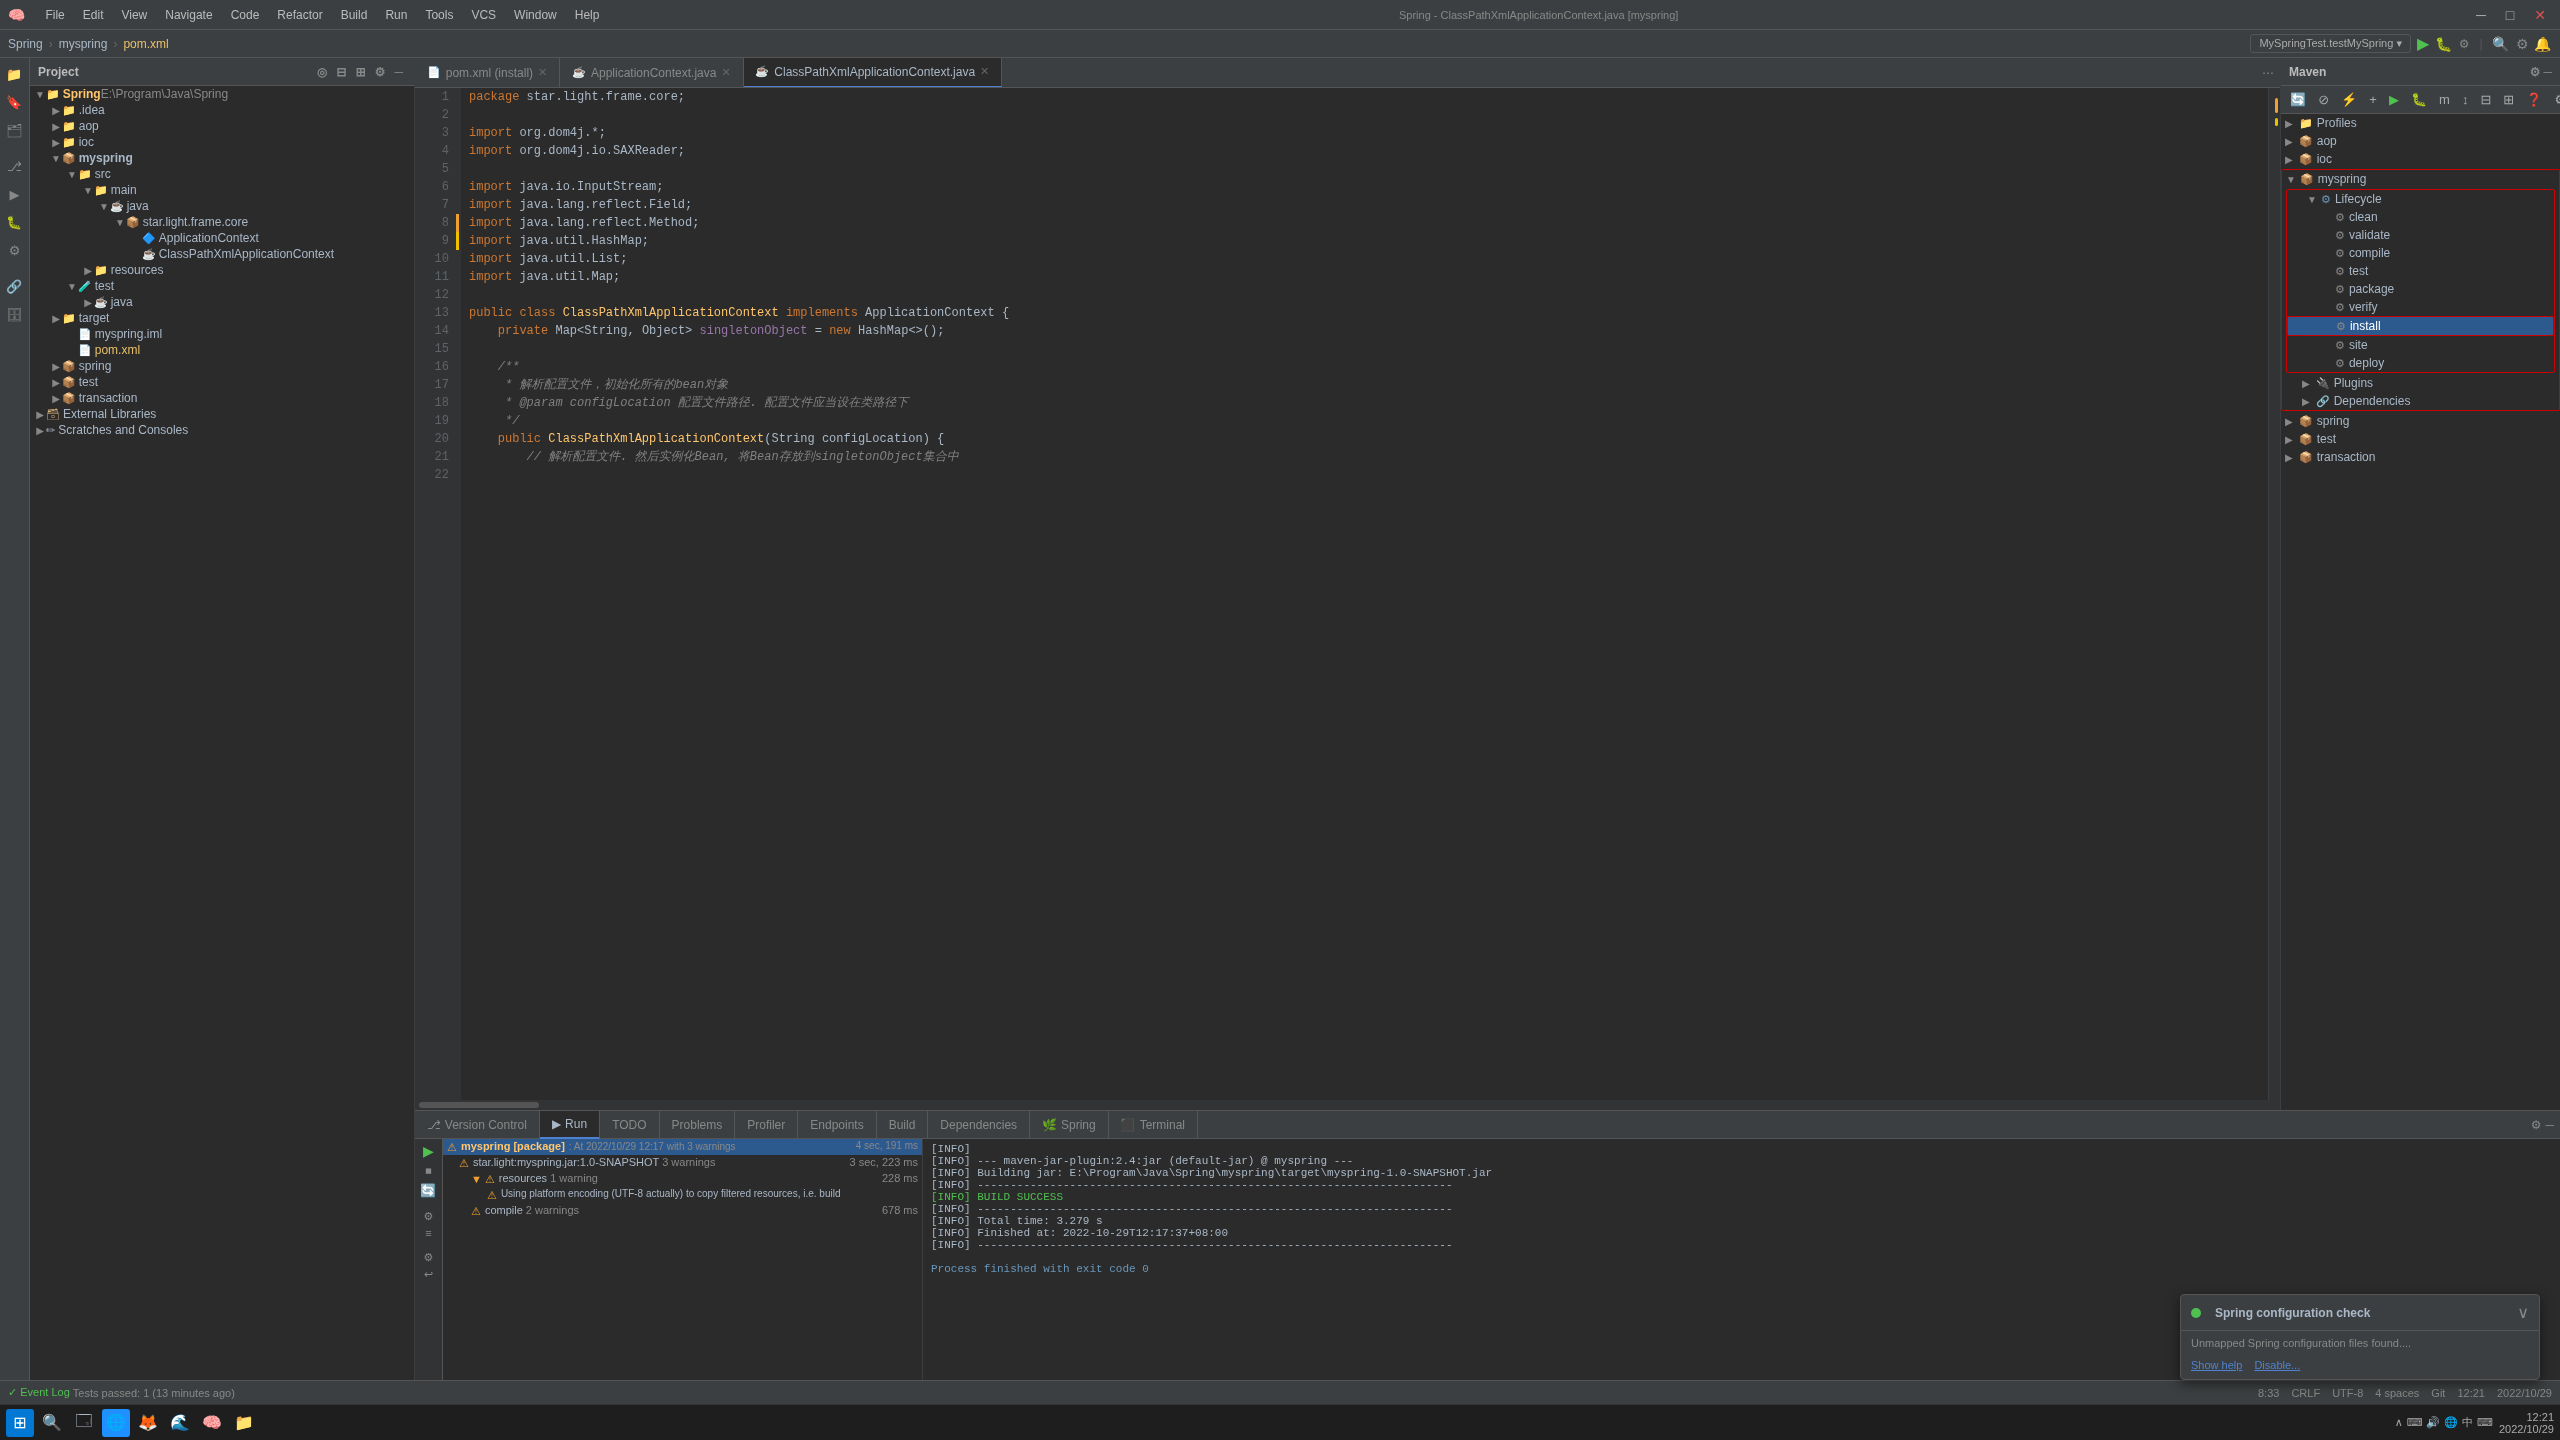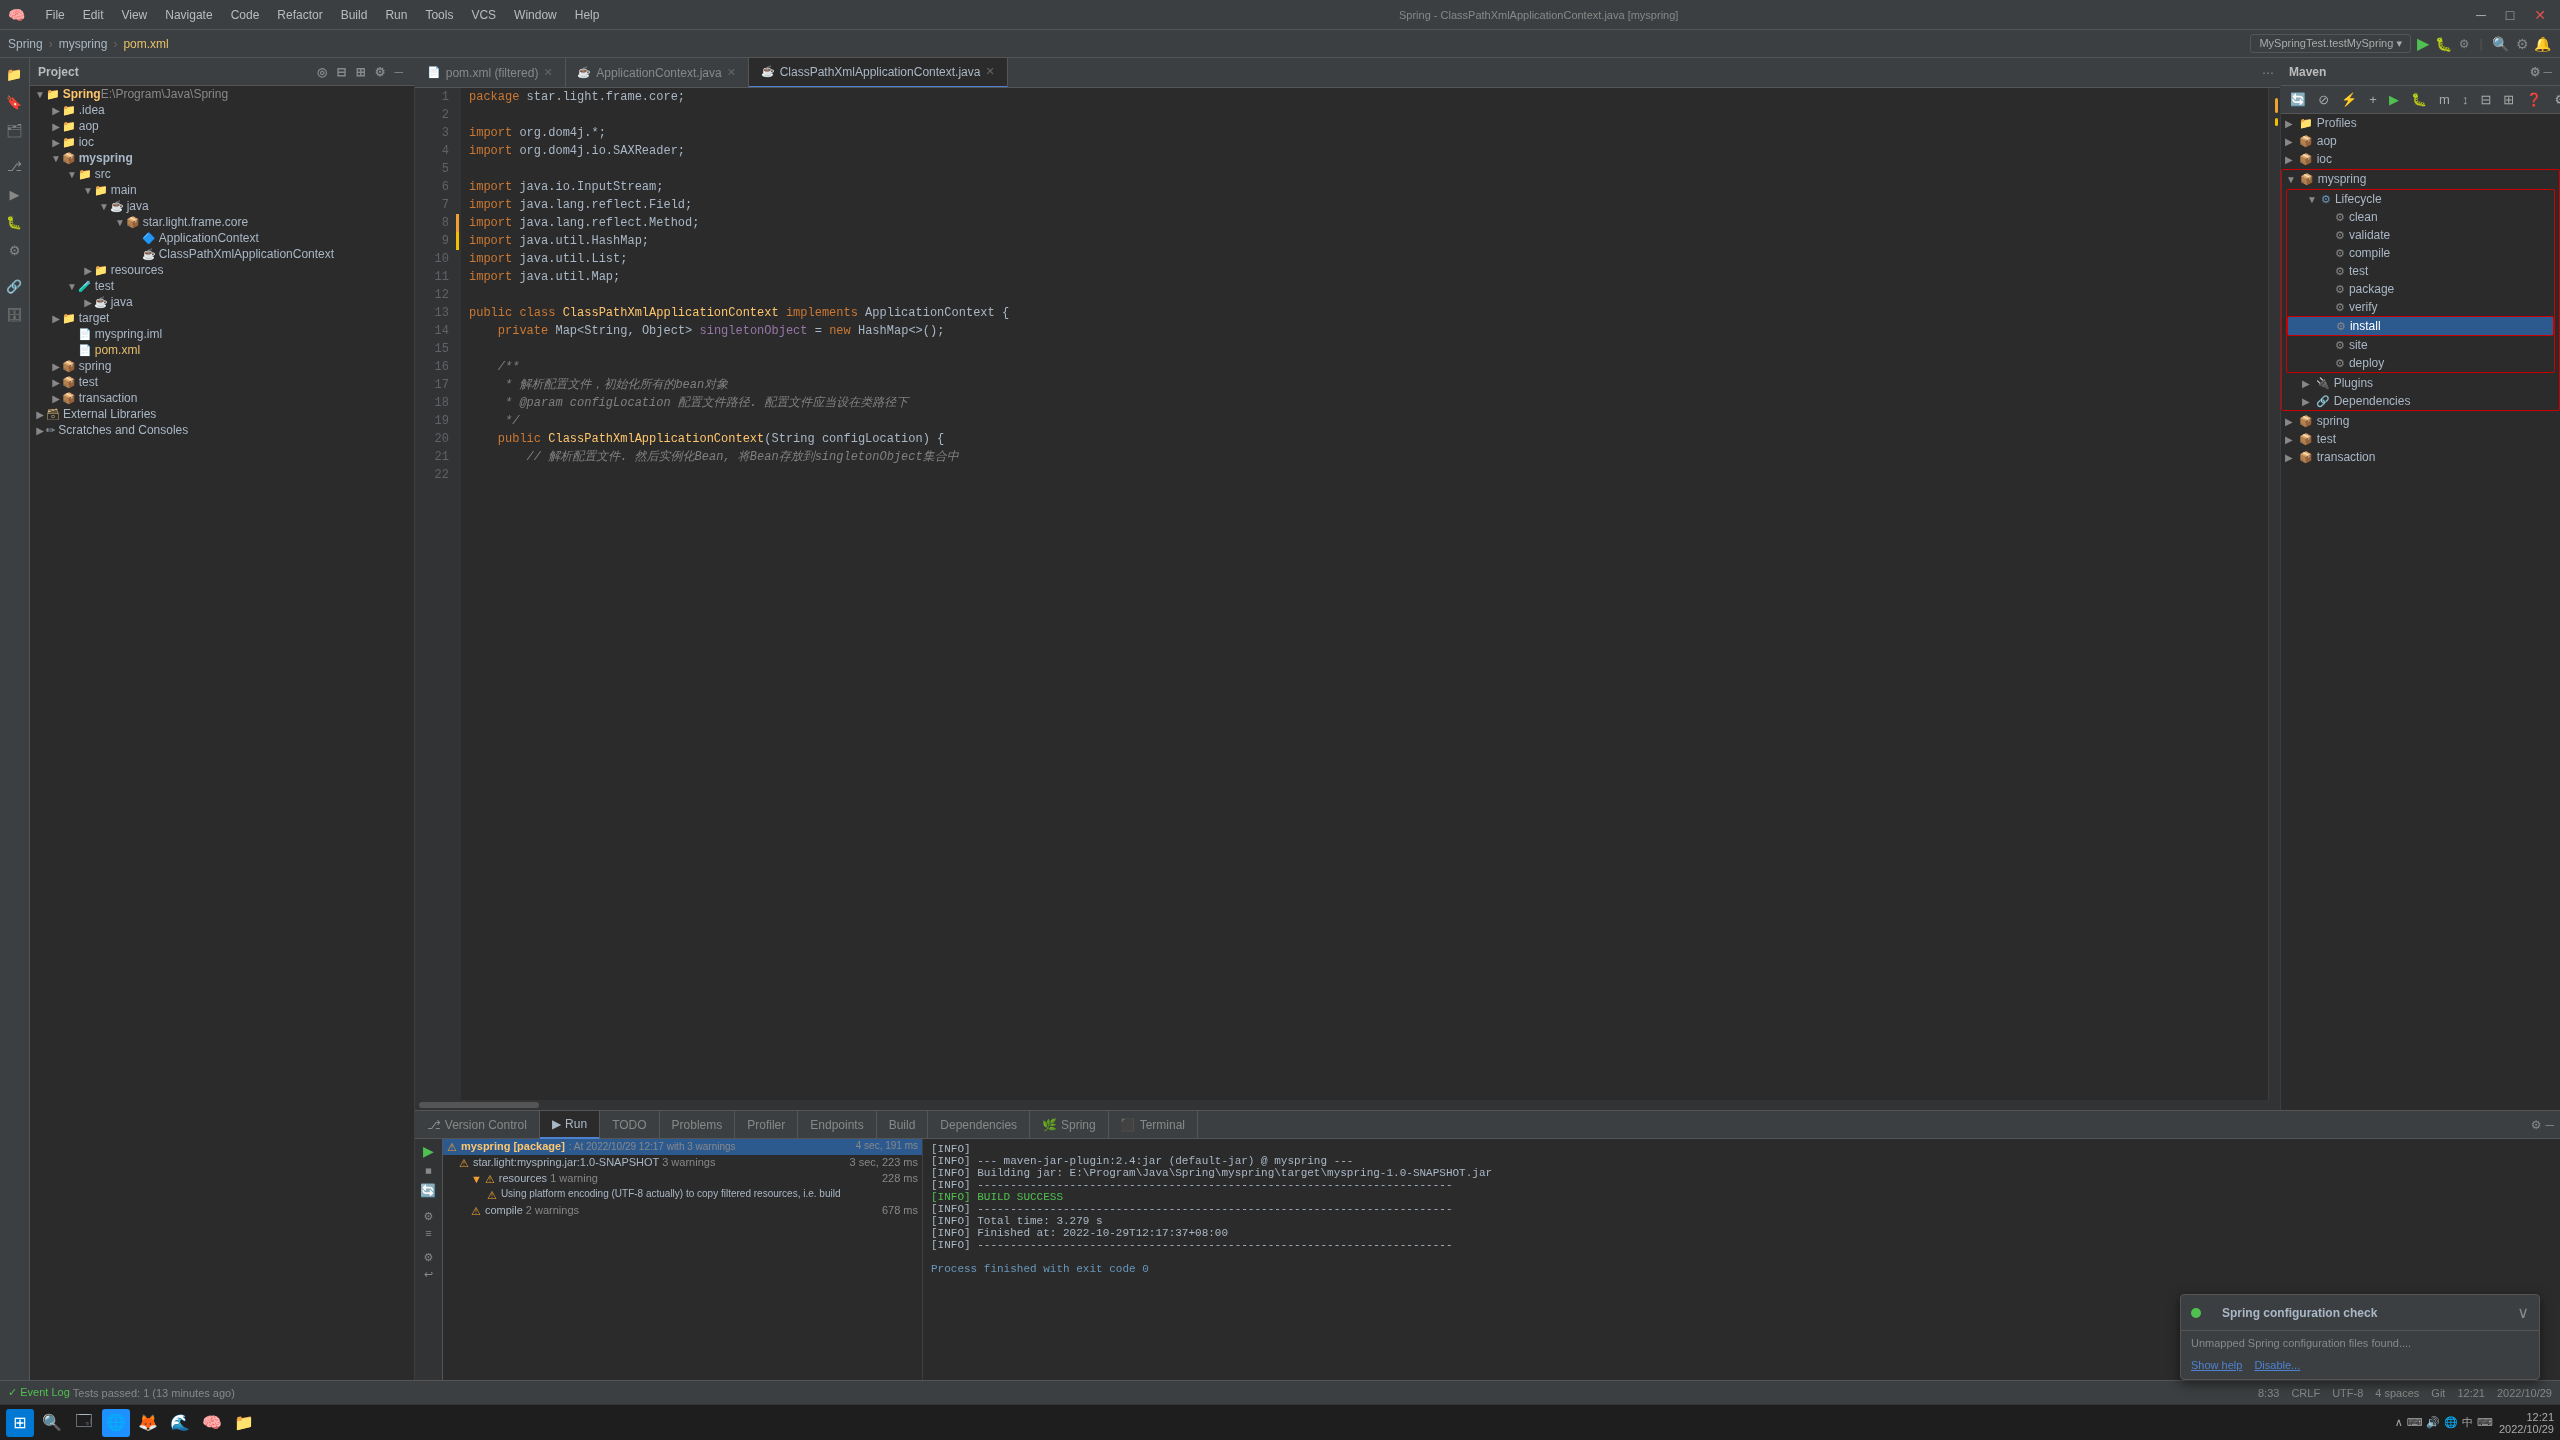--- a/index.html
+++ b/index.html
@@ -94,21 +94,21 @@
 
     
     .status-bar { background: #3c3f41; height: 24px; display: flex; align-items: center; justify-content: space-between; padding: 0 8px; border-top: 1px solid #555; flex-shrink: 0; font-size: 11px; color: #888; }
     .status-left { display: flex; align-items: center; gap: 3px; }
     .status-right { display: flex; align-items: center; gap: 12px; }
     .status-item { cursor: pointer; }
     .status-green { color: #50c050; }
 
     
     .notification-popup { position: fixed; bottom: 60px; right: 20px; width: 360px; background: #3c3f41; border: 1px solid #555; border-radius: 4px; box-shadow: 0 4px 12px rgba(0,0,0,0.5); z-index: 1000; }
-    .notif-header { display: flex; align-items: center; padding: 8px 10px; gap: 21px; border-bottom: 1px solid #555; }
+    .notif-header { display: flex; align-items: center; padding: 8px 10px; gap: 14px; border-bottom: 1px solid #555; }
     .notif-dot { width: 10px; height: 10px; border-radius: 50%; background: #50c050; flex-shrink: 0; }
     .notif-title { color: #a9b7c6; font-size: 12px; font-weight: bold; flex: 1; }
     .notif-body { padding: 6px 10px; color: #888; font-size: 11px; }
     .notif-actions { display: flex; align-items: center; padding: 4px 10px 8px; gap: 12px; }
     .notif-link { color: #4e82d0; cursor: pointer; font-size: 11px; text-decoration: underline; }
     .notif-expand { color: #888; cursor: pointer; font-size: 16px; margin-left: auto; }
 
     
     ::-webkit-scrollbar { width: 8px; height: 8px; }
     ::-webkit-scrollbar-track { background: #2b2b2b; }
@@ -359,21 +359,21 @@
 
   <div style="display:flex; flex:1; overflow:hidden; flex-direction:column;">
 
     <div style="display:flex; flex:1; overflow:hidden;">
 
       <div class="editor-area">
 
         <div class="tabs-bar">
           <div class="tab">
             <span class="tab-icon xml-icon" style="color:#e8bf6a;">📄</span>
-            <span>pom.xml (filtered)</span>
+            <span>pom.xml (install)</span>
             <span class="tab-close">✕</span>
           </div>
           <div class="tab">
             <span class="tab-icon" style="color:#6897bb;">☕</span>
             <span>ApplicationContext.java</span>
             <span class="tab-close">✕</span>
           </div>
           <div class="tab active">
             <span class="tab-icon" style="color:#6897bb;">☕</span>
             <span>ClassPathXmlApplicationContext.java</span>

